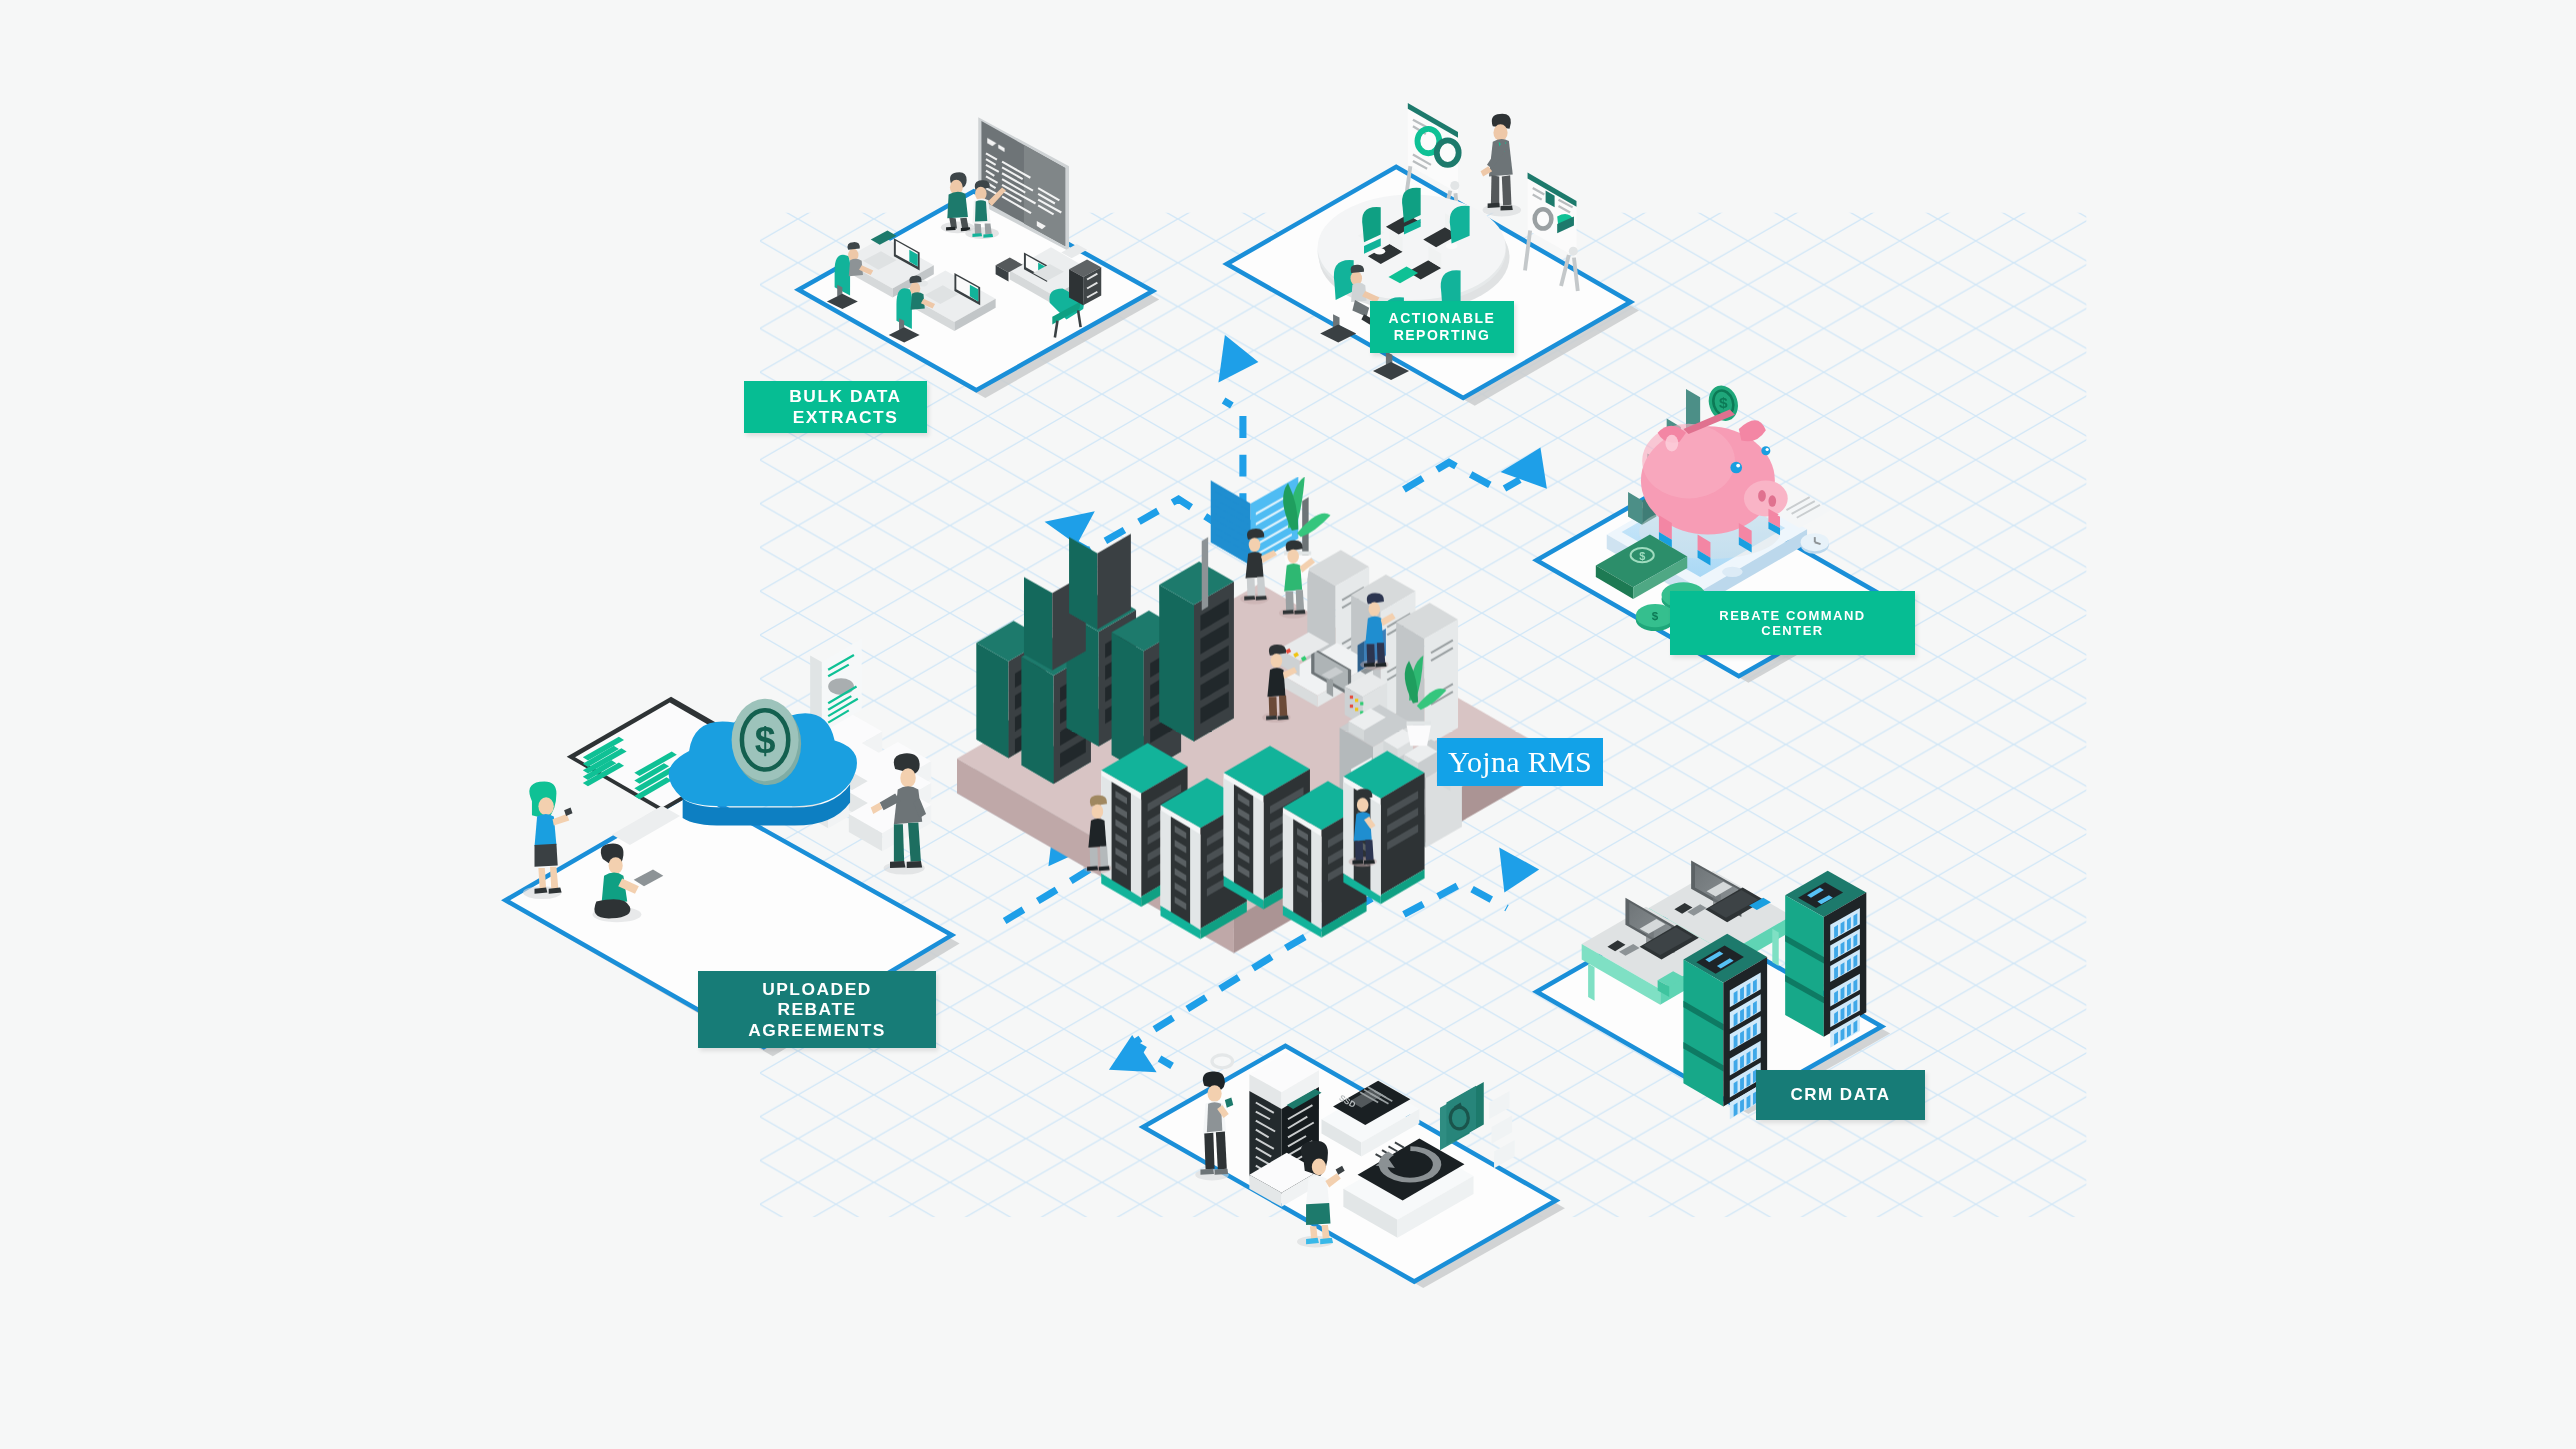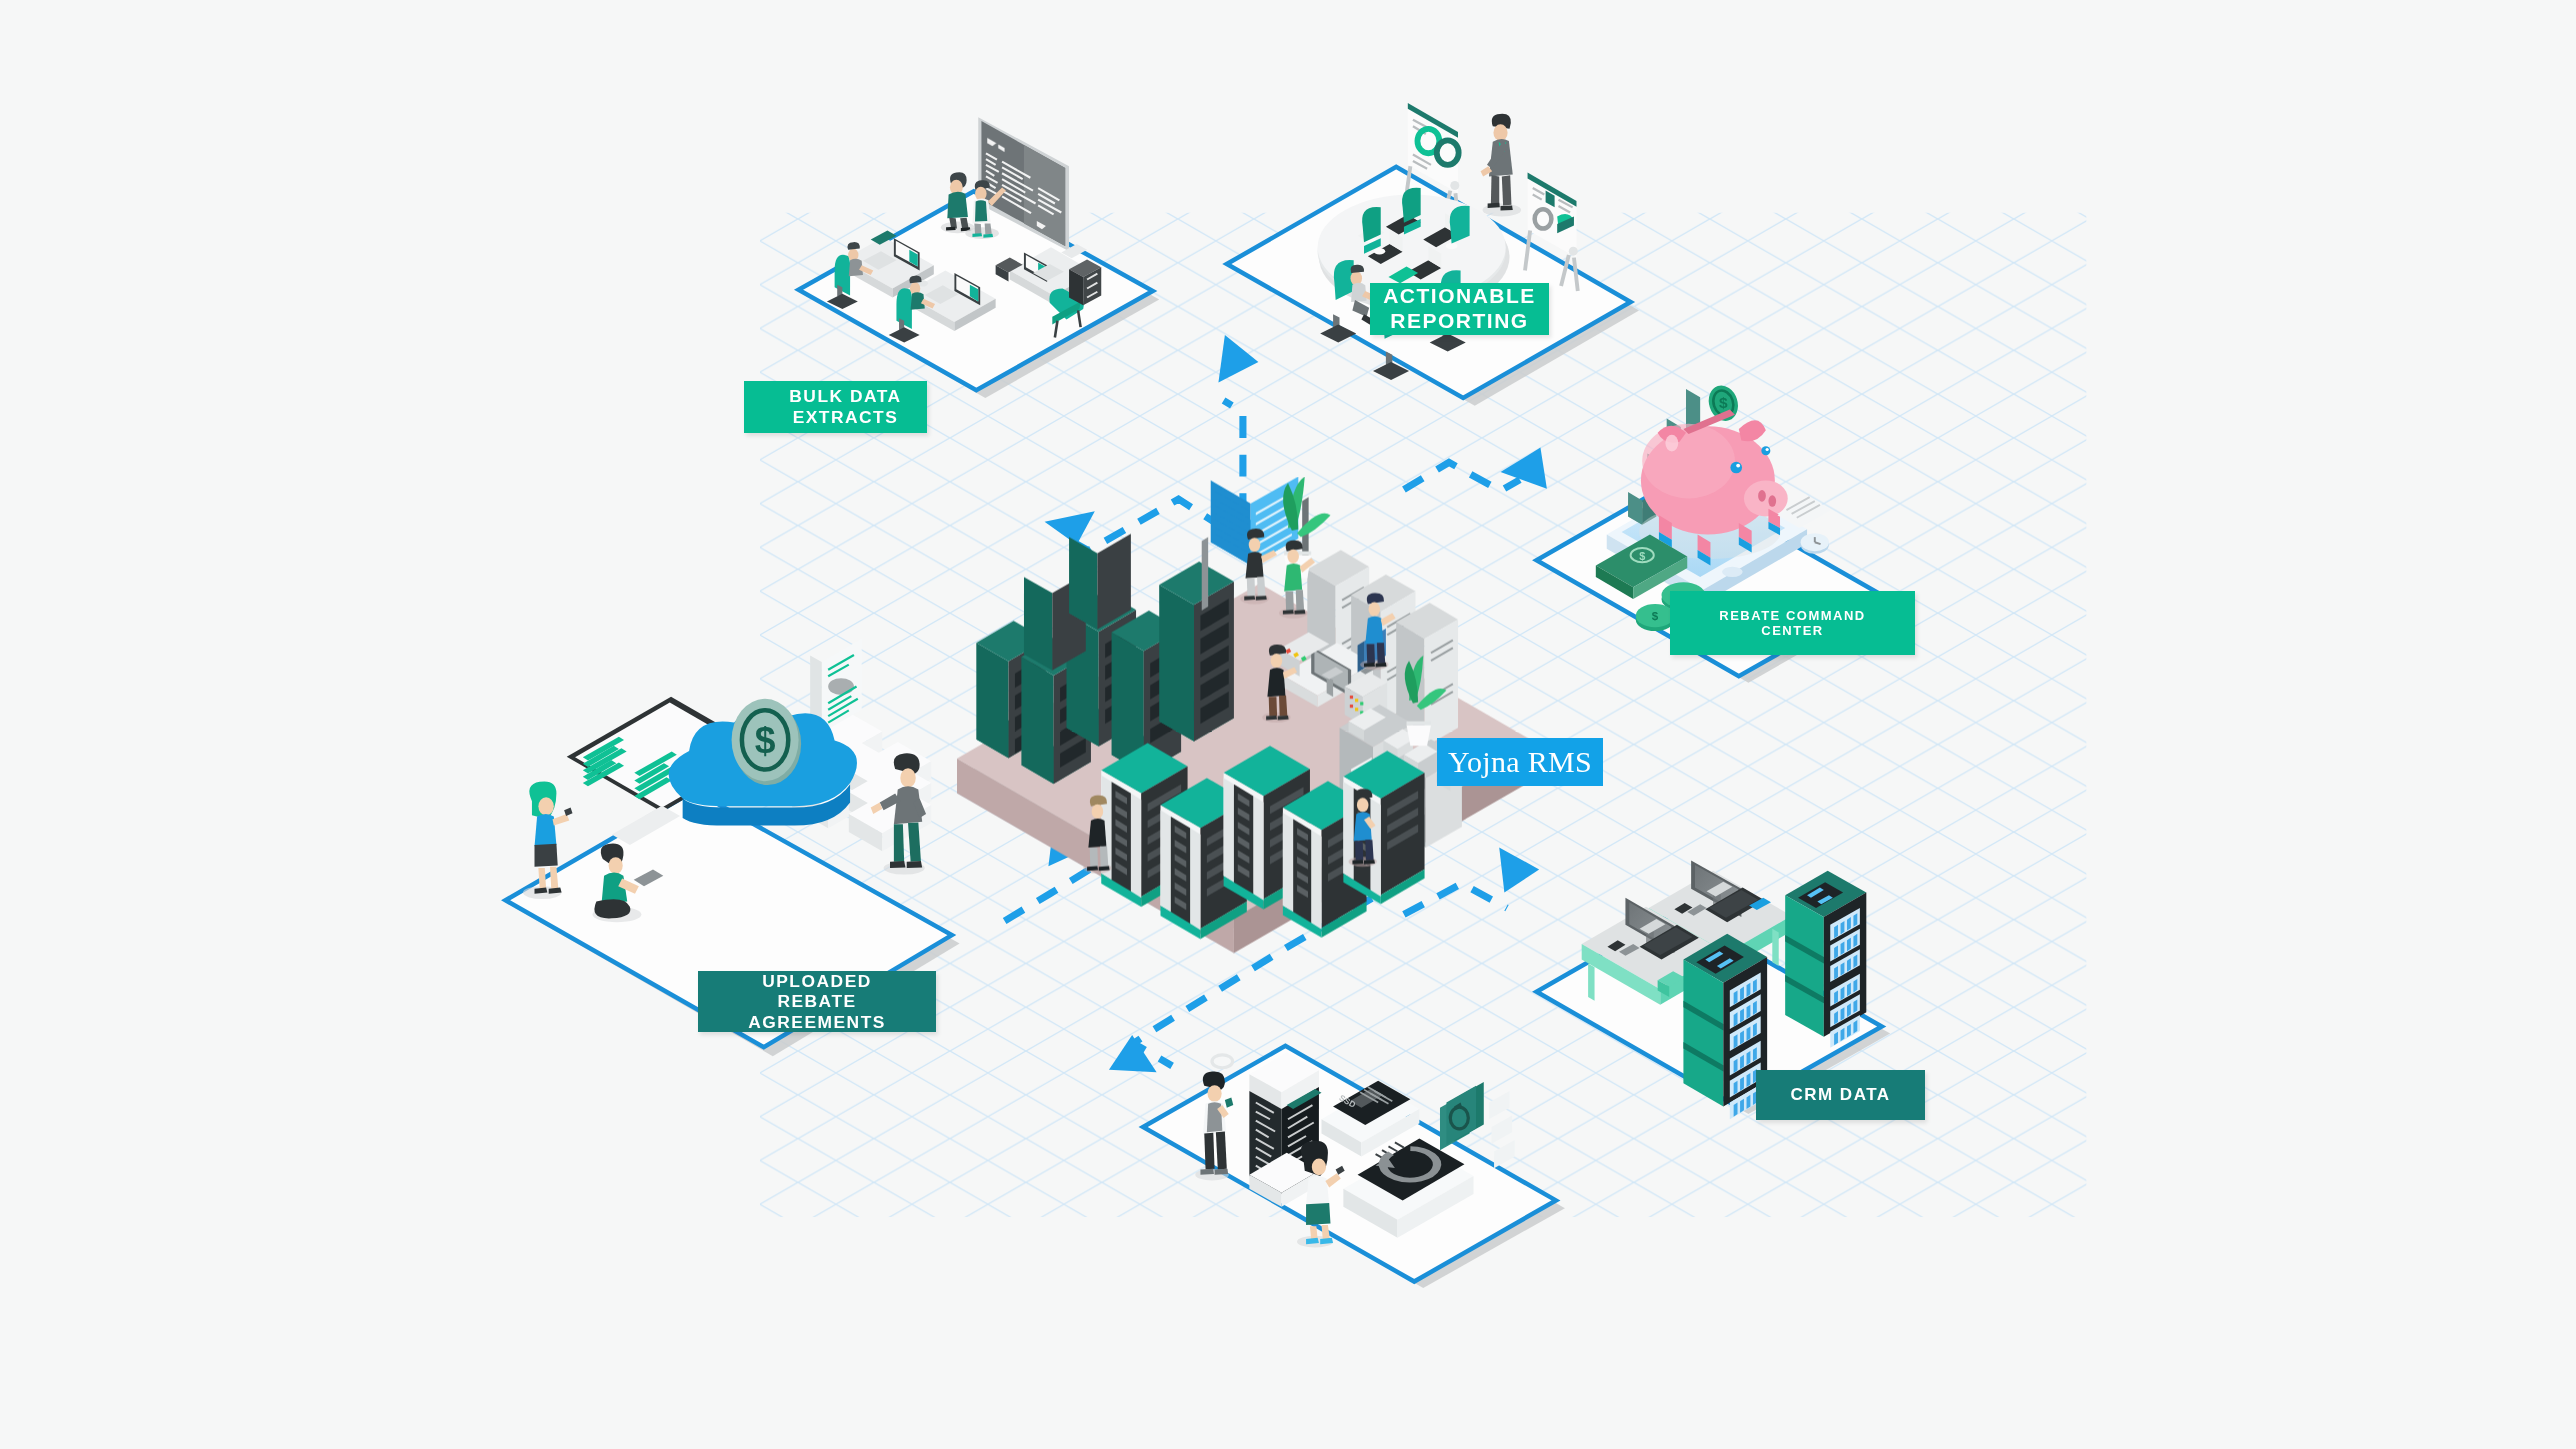--- a/index.html
+++ b/index.html
@@ -1223,27 +1223,27 @@
       <path d="M2100,1336 l16,-1 l1,6 l-17,1z" fill="#1e2427"></path>
       <path d="M2118,1336 l16,-1 l1,6 l-17,1z" fill="#1e2427"></path>
     </g>
   </g>
 
 </svg>
 
   <div class="lbl bright" style="left:744px; top:381px; width:183px; height:52px; font-size:17.4px;padding-left:20px;">BULK DATA
 EXTRACTS</div>
 
-  <div class="lbl bright" style="left:1370px; top:283px; width:179px; height:52px; font-size:21px;">ACTIONABLE
+  <div class="lbl bright" style="left:1370px; top:301px; width:144px; height:52px; font-size:14px;">ACTIONABLE
 REPORTING</div>
 
   <div class="lbl bright" style="left:1670px; top:591px; width:245px; height:64px; font-size:13px;">REBATE COMMAND
 CENTER</div>
 
-  <div class="lbl dark" style="left:698px; top:971px; width:238px; height:61px; font-size:17.4px;">UPLOADED
+  <div class="lbl dark" style="left:698px; top:971px; width:238px; height:77px; font-size:17.4px;">UPLOADED
 REBATE
 AGREEMENTS</div>
 
 
   <div class="lbl dark" style="left:1756px; top:1070px; width:169px; height:50px; font-size:17px;">CRM DATA</div>
 
   <div class="lbl hub" style="left:1437px; top:738px; width:166px; height:48px; font-size:30px;">Yojna RMS</div>
 
 </div>
 

